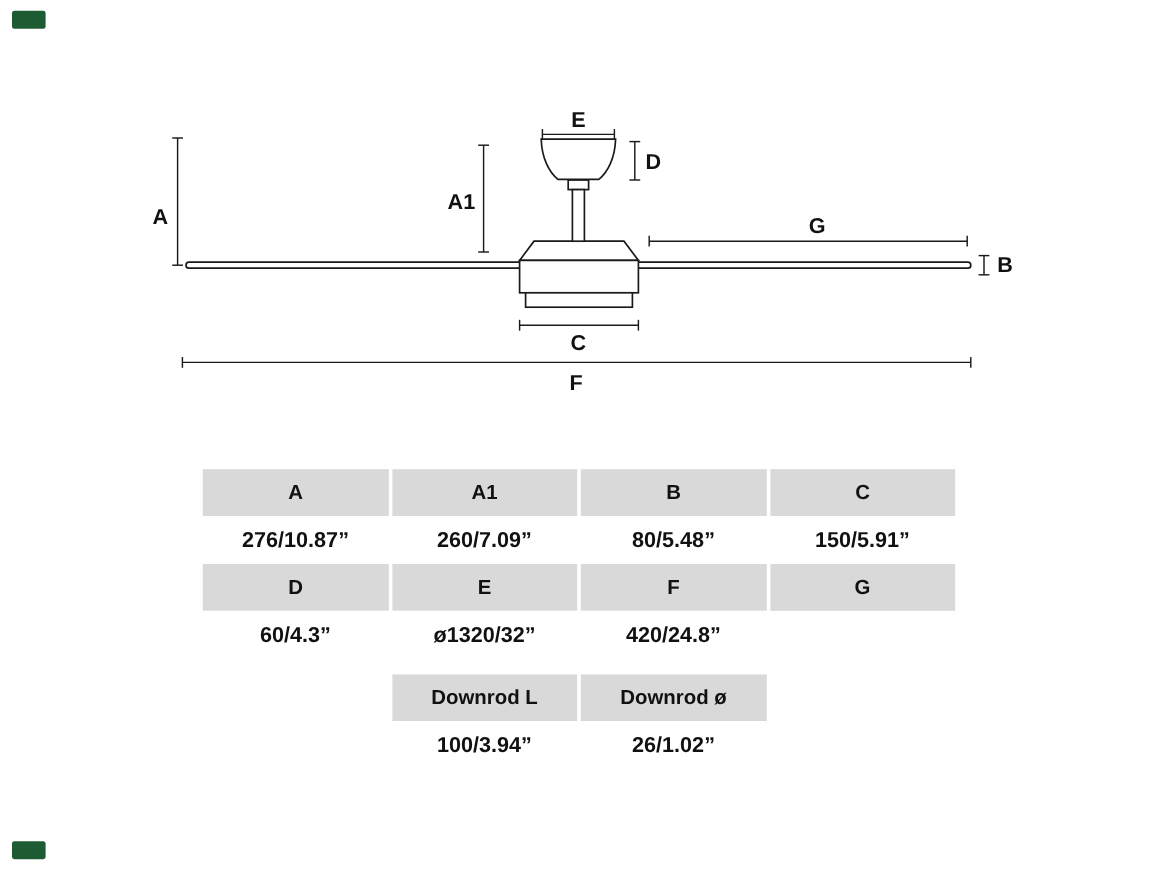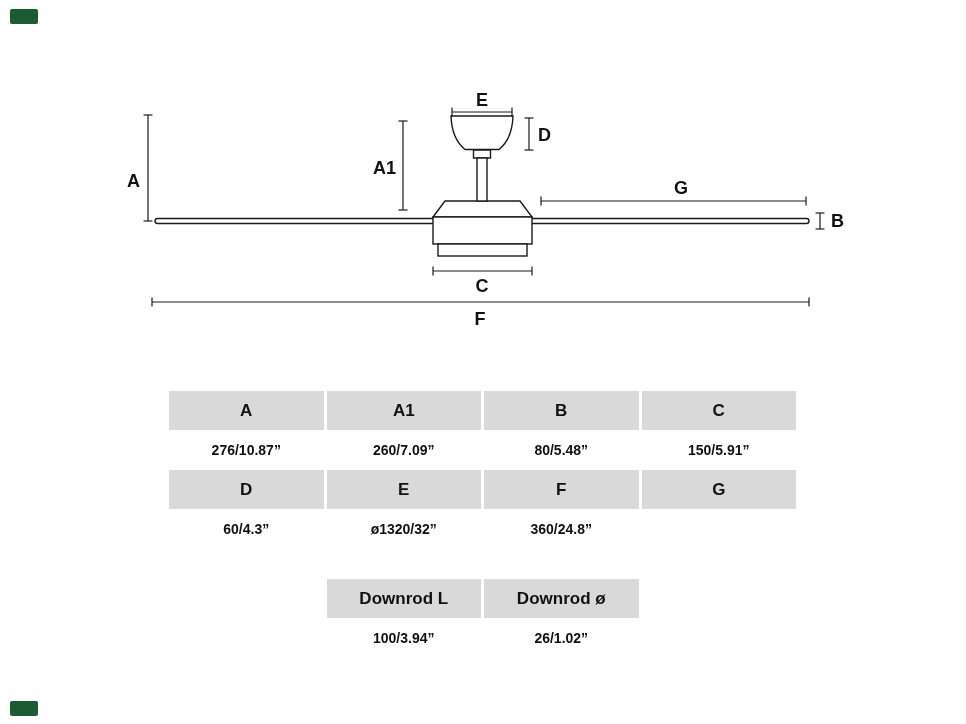--- a/index.html
+++ b/index.html
@@ -29,32 +29,32 @@
   }
 
   .dim-table {
     position:absolute; left:169px; top:391px; width:627px;
   }
   .trow {
     display:grid;
     grid-template-columns:repeat(4, 1fr);
     column-gap:3px;
   }
-  .trow-downrod { margin-top:30px; }
+  .trow-downrod { margin-top:13px; }
   .hcell {
     background:#d9d9d9;
     height:39px;
     display:flex; align-items:center; justify-content:center;
     font-weight:bold; font-size:17px;
   }
   .vcell {
     background:#ffffff;
     height:40px;
     display:flex; align-items:center; justify-content:center;
-    font-weight:bold; font-size:14px;
+    font-weight:bold; font-size:18px;
   }
   .col2 { grid-column:2; }
   .col3 { grid-column:3; }
 </style>
 </head>
 <body>
 
 <div class="page">
 
   <div class="corner-badge badge-top"></div>
@@ -151,21 +151,21 @@
 
     <div class="trow">
       <div class="hcell">D</div>
       <div class="hcell">E</div>
       <div class="hcell">F</div>
       <div class="hcell">G</div>
     </div>
     <div class="trow">
       <div class="vcell">60/4.3”</div>
       <div class="vcell">ø1320/32”</div>
-      <div class="vcell">360/24.8”</div>
+      <div class="vcell">420/24.8”</div>
     </div>
 
     <div class="trow trow-downrod">
       <div class="hcell col2">Downrod L</div>
       <div class="hcell col3">Downrod ø</div>
     </div>
     <div class="trow">
       <div class="vcell col2">100/3.94”</div>
       <div class="vcell col3">26/1.02”</div>
     </div>

